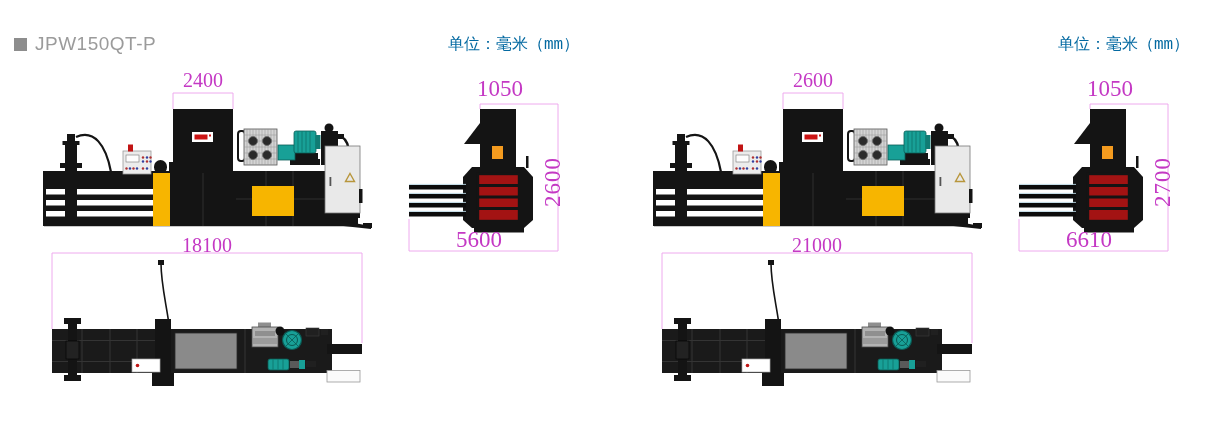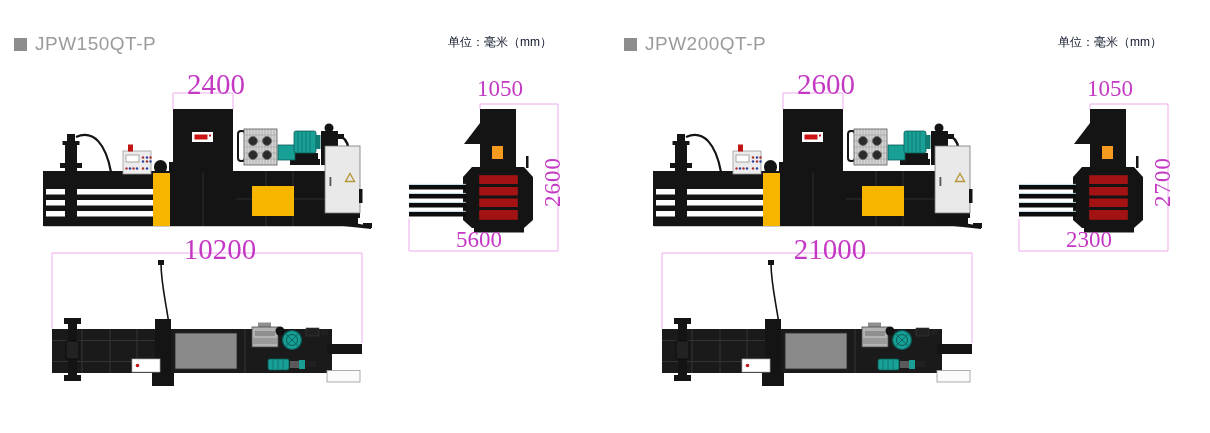--- a/index.html
+++ b/index.html
@@ -4,25 +4,25 @@
 <style>
   html,body{margin:0;padding:0;background:#fff;}
   body{width:1210px;height:433px;position:relative;overflow:hidden;
        font-family:"Liberation Sans",sans-serif;}
   .panel{position:absolute;top:16px;width:605px;height:433px;}
   .panel.left{left:0;}
   .panel.right{left:610px;}
   .model-title{position:absolute;left:14px;top:17px;display:flex;align-items:center;gap:8px;
        color:#9b9b9b;font-size:19px;letter-spacing:.5px;white-space:nowrap;}
   .model-title .sq{width:13px;height:13px;background:#8d8d8d;flex:0 0 auto;}
-  .unit-label{position:absolute;left:448px;top:18px;color:#0f172a;font-size:12px;
-       font-family:Liberation Sans, sans-serif;white-space:nowrap;}
+  .unit-label{position:absolute;left:448px;top:18px;color:#0369a1;font-size:16px;
+       font-family:Liberation Mono, monospace;white-space:nowrap;}
   .dim{position:absolute;color:#c438c4;font-family:"Liberation Serif","DejaVu Serif",serif;
        font-size:23px;line-height:1;white-space:nowrap;transform:translateX(-50%);}
-  .dim.big{font-size:29px;margin-left:13px;}
+  .dim.big{font-size:20px;}
   .dim.v{transform:translate(-50%,-50%) rotate(-90deg);letter-spacing:1px;}
   svg.view{position:absolute;display:block;}
   .v-side{left:40px;top:55px;}
   .v-end{left:400px;top:55px;}
   .v-top{left:40px;top:225px;}
 </style>
 </head>
 <body>
 
 <svg width="0" height="0" style="position:absolute" aria-hidden="true">
@@ -234,38 +234,34 @@
       <use href="#sv-end"></use>
     </svg>
   <svg class="view v-top" width="330" height="160">
       <use href="#sv-top"></use>
     </svg>
 
   <div class="dim big" style="left:203px;top:54px">2400</div>
   <div class="dim" style="left:500px;top:61px">1050</div>
   <div class="dim v" style="left:552px;top:166px">2600</div>
   <div class="dim" style="left:479px;top:212px">5600</div>
-  <div class="dim big" style="left:207px;top:219px">10200</div>
+  <div class="dim big" style="left:207px;top:219px">18100</div>
 </div>
 
 <div class="panel right">
-  <div class="model-title">
-    <span class="sq"></span>
-    <span>JPW200QT-P</span>
-  </div>
   <div class="unit-label">单位：毫米（mm）</div>
 
   <svg class="view v-side" width="335" height="160">
       <use href="#sv-side"></use>
     </svg>
   <svg class="view v-end" width="185" height="185">
       <use href="#sv-end"></use>
     </svg>
   <svg class="view v-top" width="330" height="160">
       <use href="#sv-top"></use>
     </svg>
 
   <div class="dim big" style="left:203px;top:54px">2600</div>
   <div class="dim" style="left:500px;top:61px">1050</div>
   <div class="dim v" style="left:552px;top:166px">2700</div>
-  <div class="dim" style="left:479px;top:212px">2300</div>
+  <div class="dim" style="left:479px;top:212px">6610</div>
   <div class="dim big" style="left:207px;top:219px">21000</div>
 </div>
 
 </body></html>

